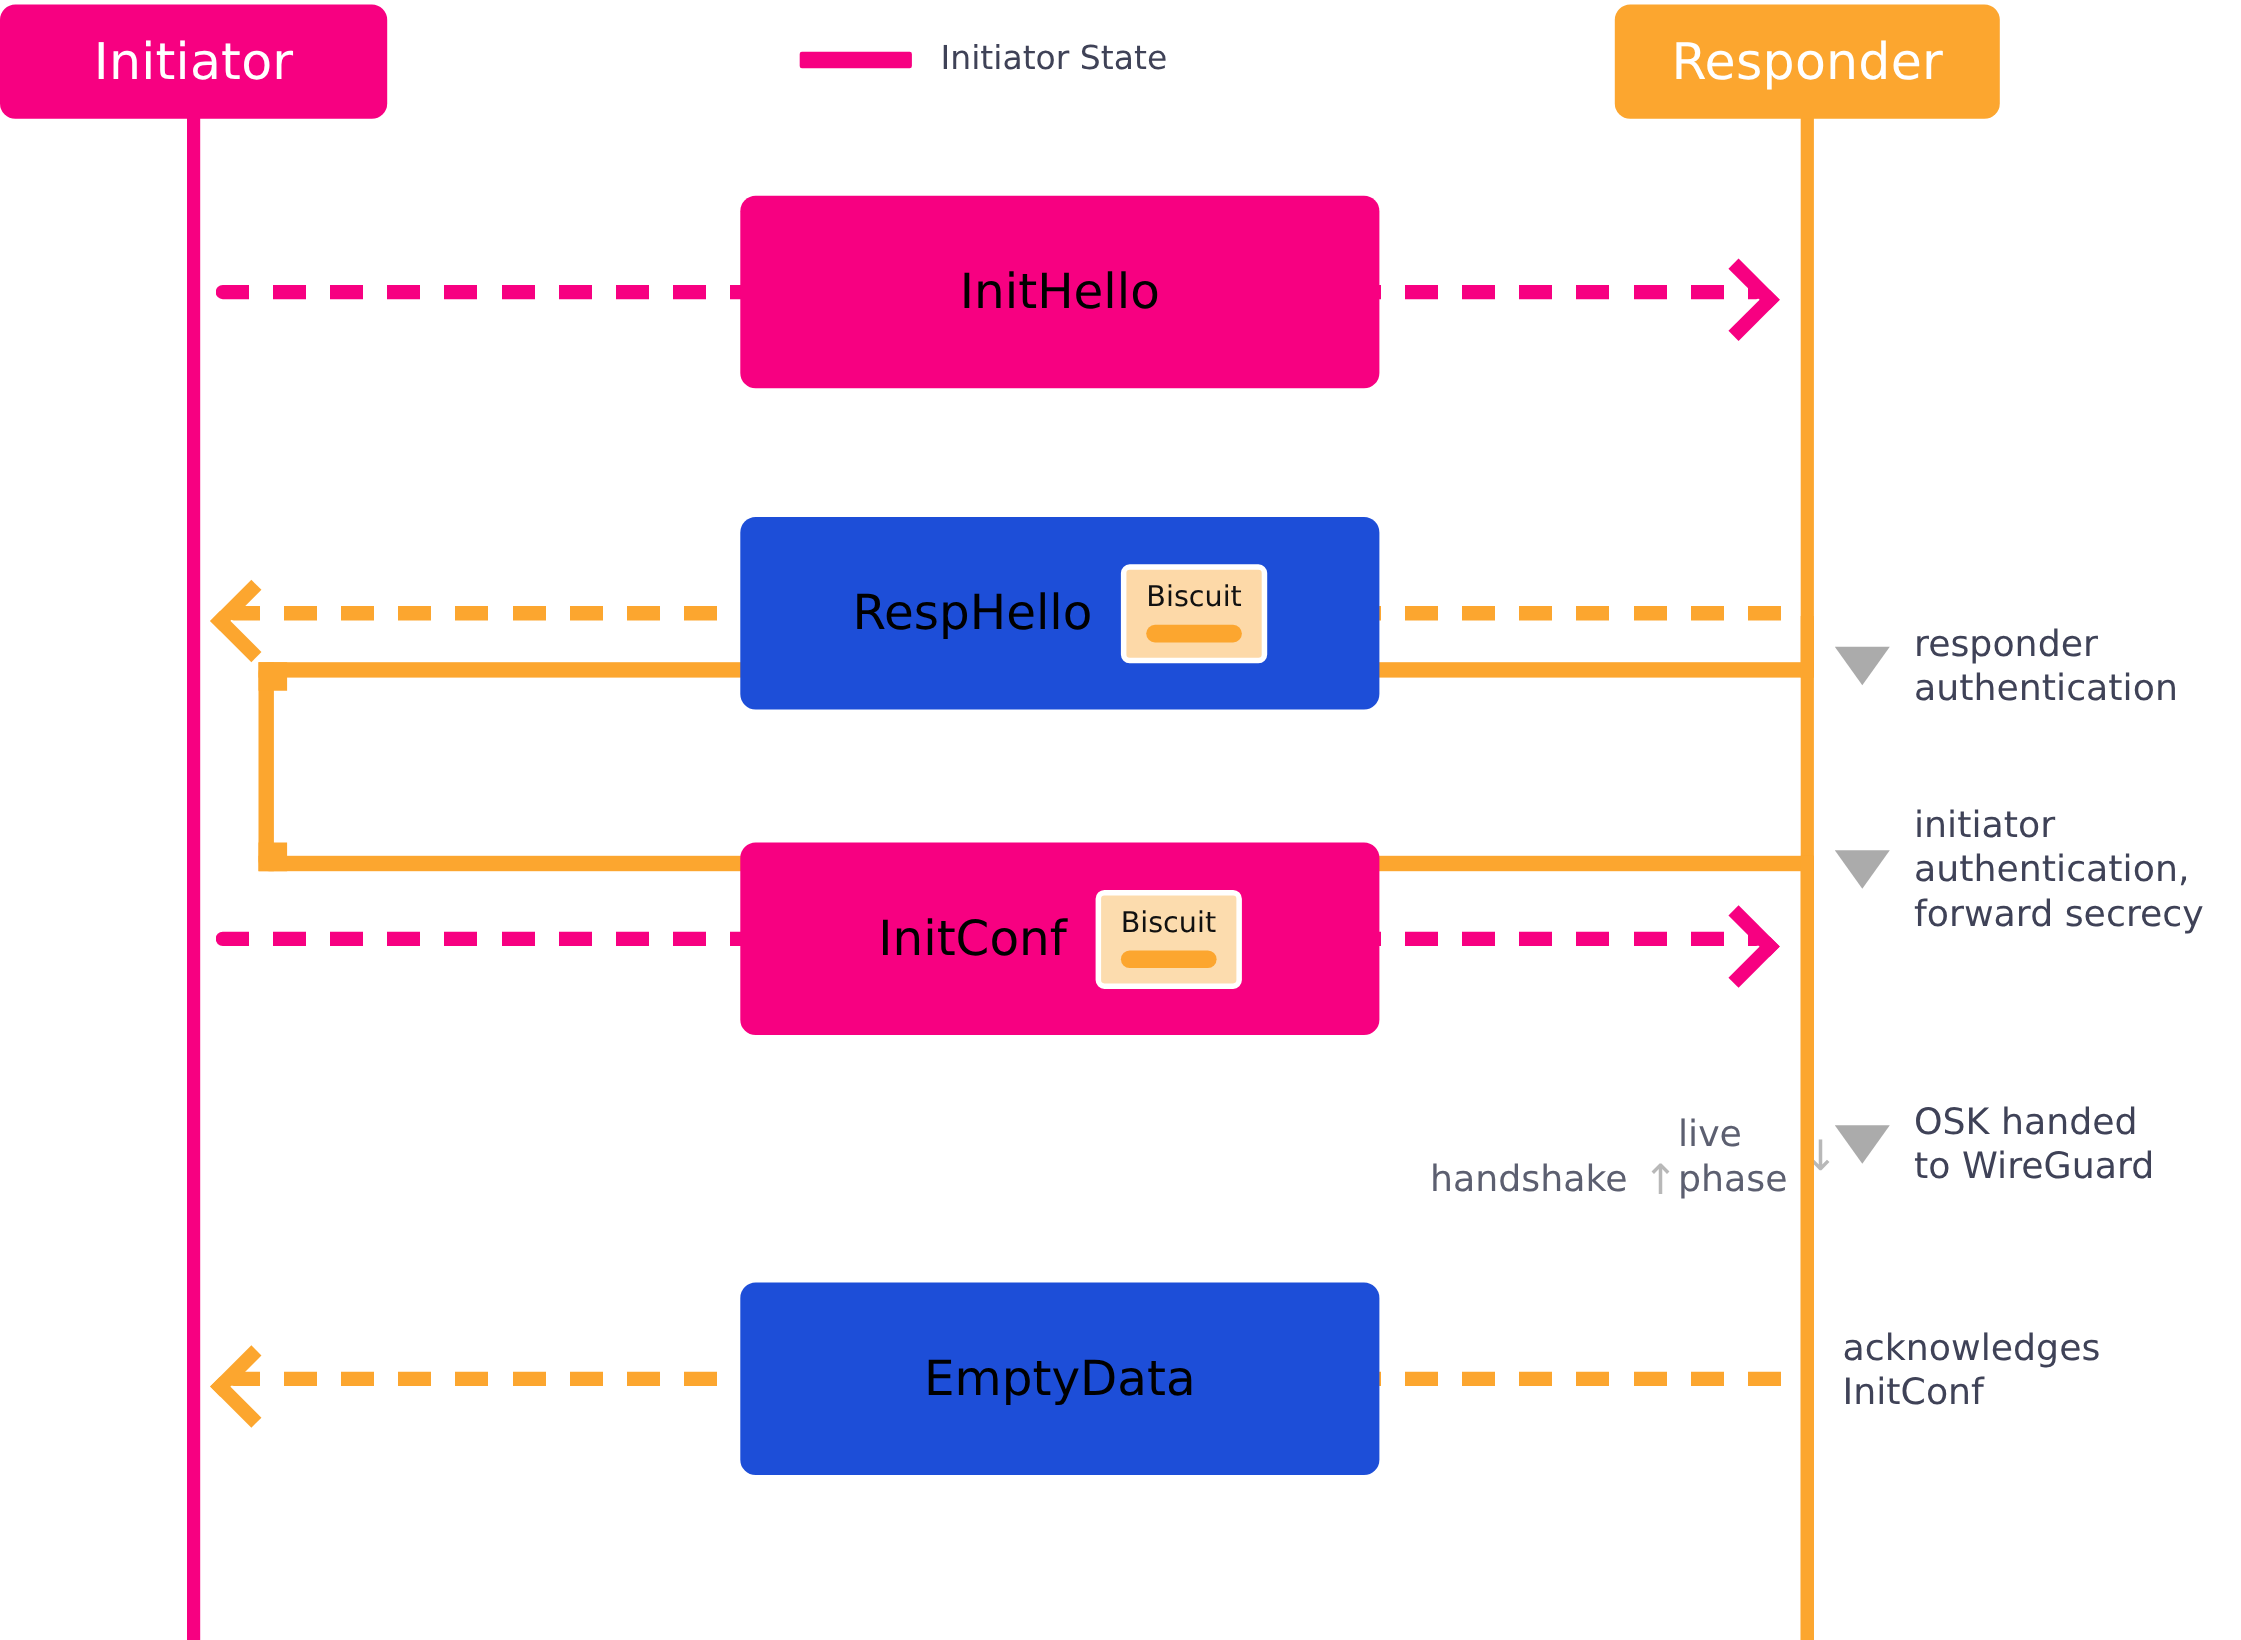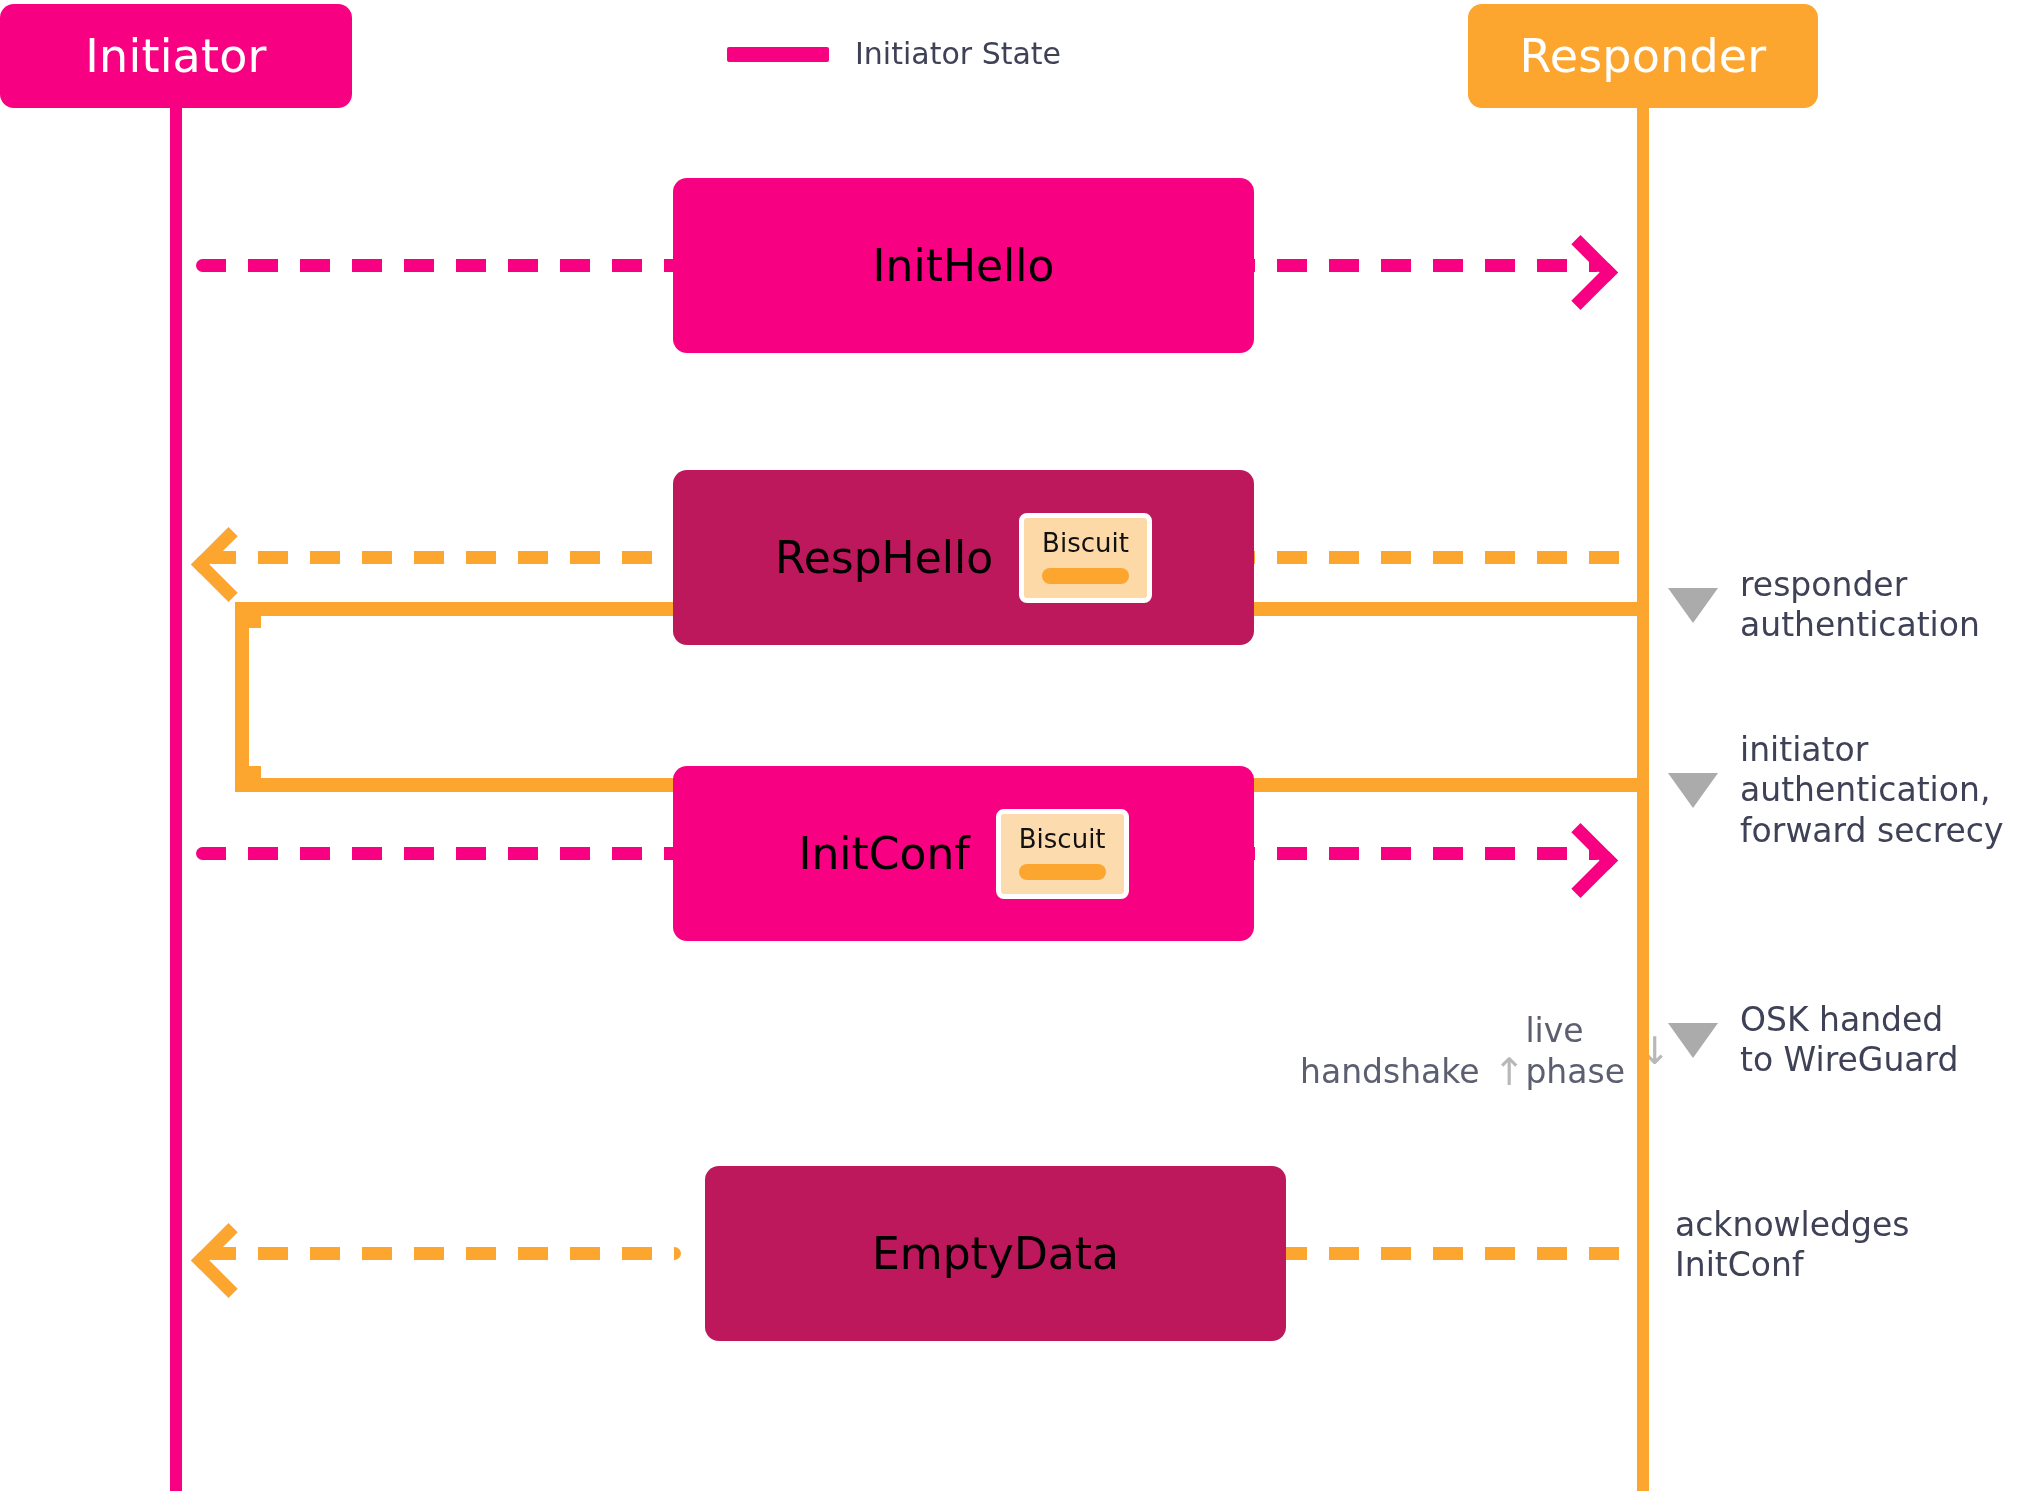--- a/index.html
+++ b/index.html
@@ -31,21 +31,21 @@
 
   
   .msg-box{
     position:absolute;left:673px;width:581px;height:175px;border-radius:14px;
     display:flex;align-items:center;justify-content:center;
     color:#000000;font-size:44px;line-height:1;z-index:6;
   }
   .msg-inner{display:flex;align-items:center;justify-content:center;width:100%;padding:0 14px;box-sizing:border-box;}
   .msg-label{white-space:nowrap;}
   .msg-pink{background:#F70081;}
-  .msg-orange{background:#be185d;}
+  .msg-orange{background:#1d4ed8;}
 
   
   .biscuit{
     margin-left:26px;border:5px solid #ffffff;border-radius:8px;
     padding:12px 18px 14px 18px;display:flex;flex-direction:column;align-items:center;
   }
   .biscuit-resp{background:#FDD9A8;}
   .biscuit-conf{background:#FCDCAE;}
   .biscuit-text{font-size:26px;color:#111111;line-height:1;white-space:nowrap;}
   .biscuit-bar{margin-top:12px;width:100%;height:16px;border-radius:8px;background:#FCA62F;}
@@ -161,21 +161,21 @@
   <div class="msg-box msg-pink" style="top:766px;">
     <div class="msg-inner">
       <span class="msg-label">InitConf</span>
       <span class="biscuit biscuit-conf">
         <span class="biscuit-text">Biscuit</span>
         <span class="biscuit-bar"></span>
       </span>
     </div>
   </div>
 
-  <div class="msg-box msg-orange" style="top:1166px;margin-left:32px;">
+  <div class="msg-box msg-orange" style="top:1166px;">
     <div class="msg-inner">
       <span class="msg-label">EmptyData</span>
     </div>
   </div>
 
   <div class="annot" style="left:1668px;top:565px;">
     <span class="tri-down"></span>
     <span class="annot-text">responder
 authentication</span>
   </div>

